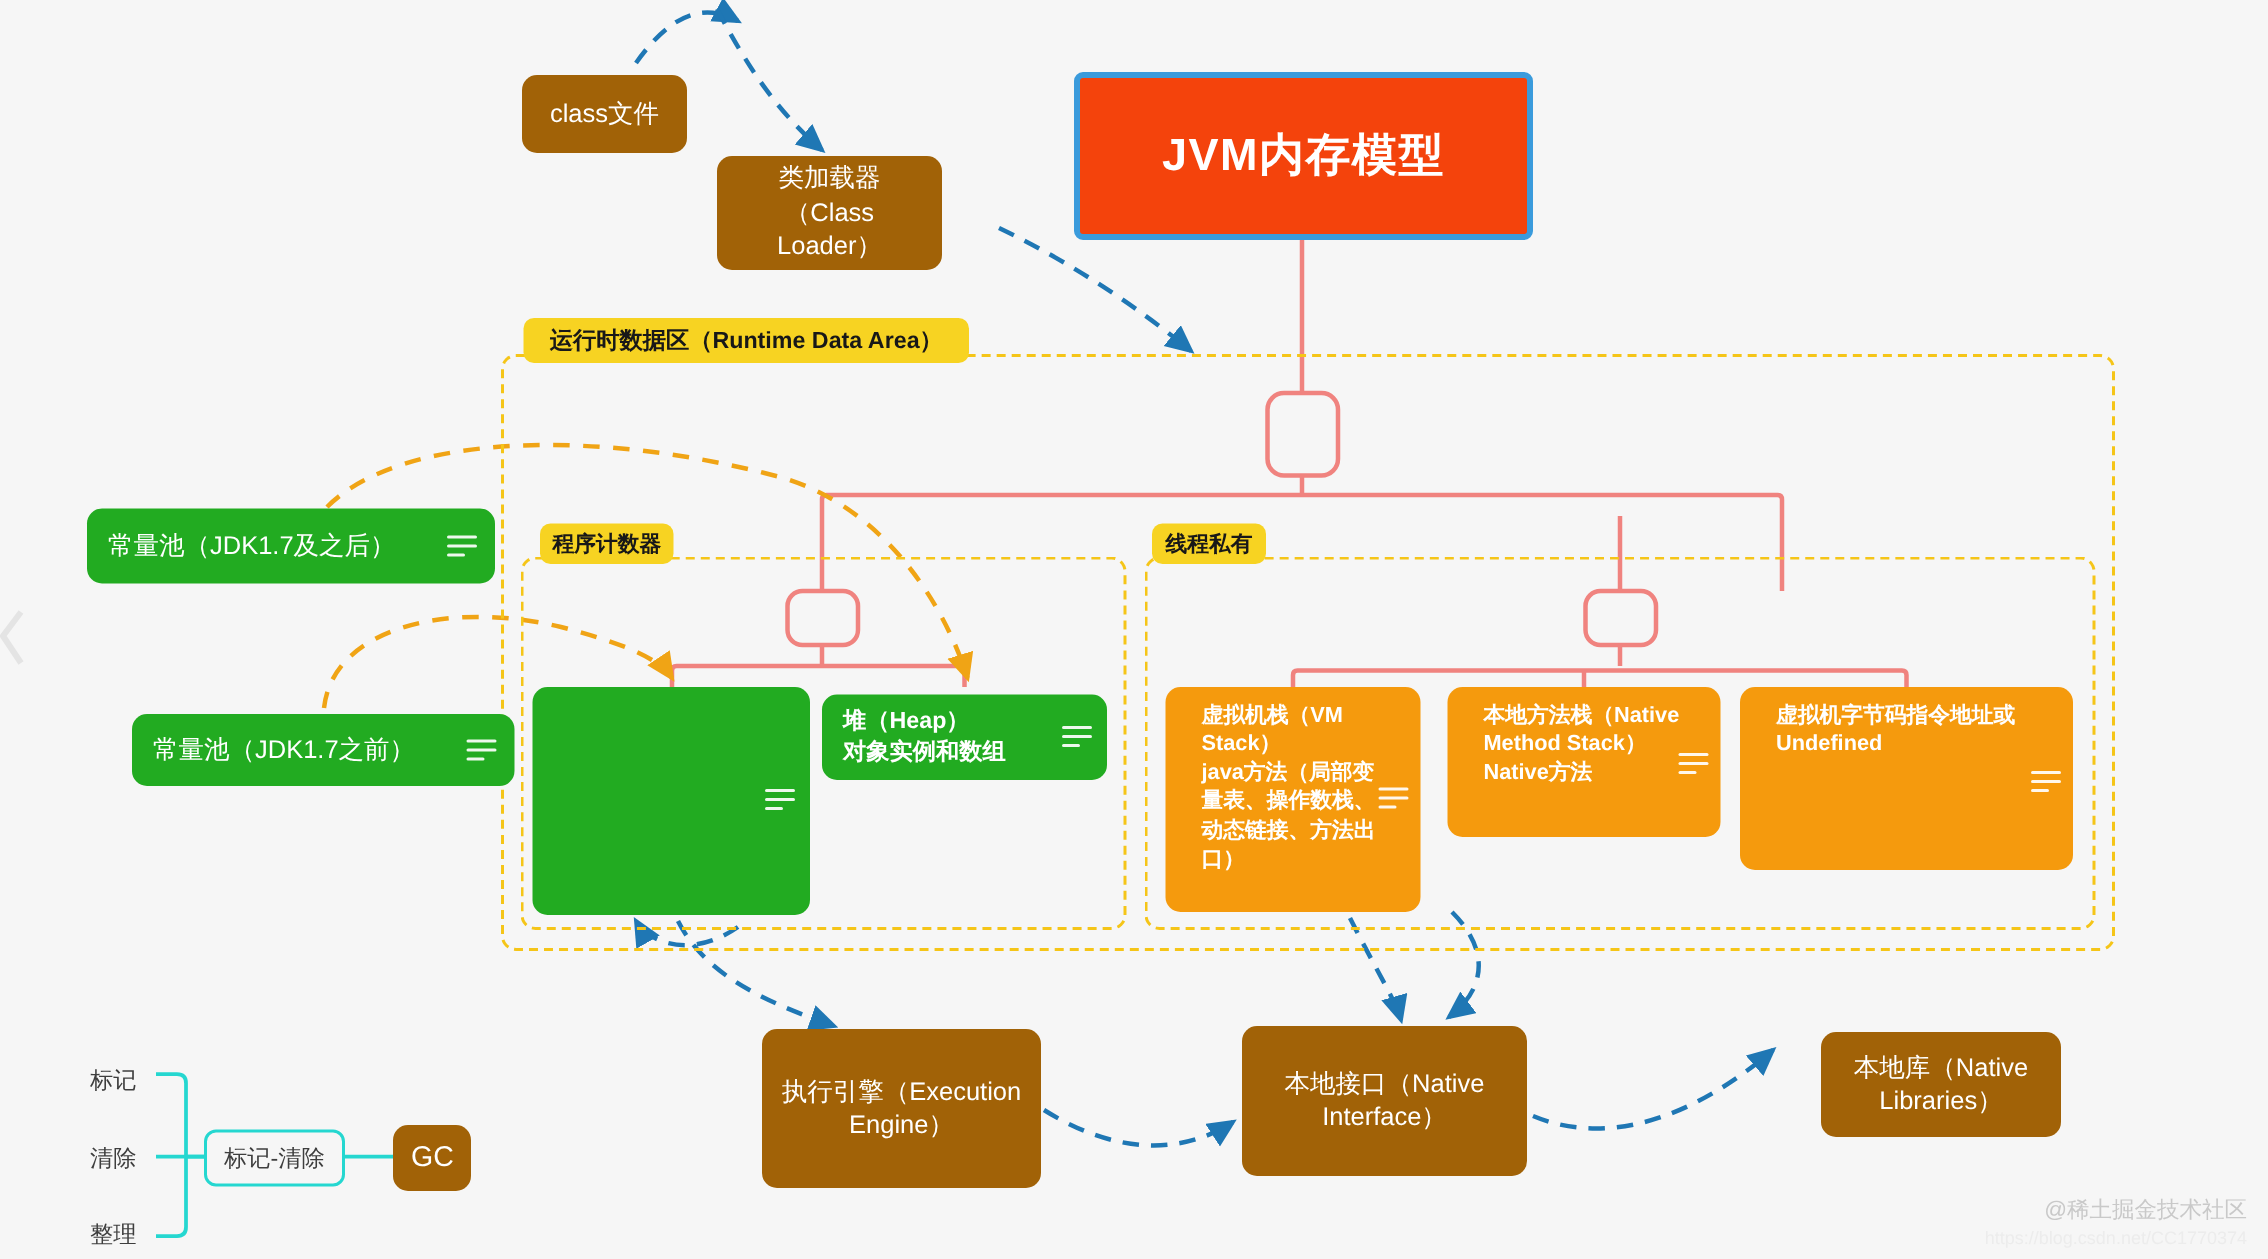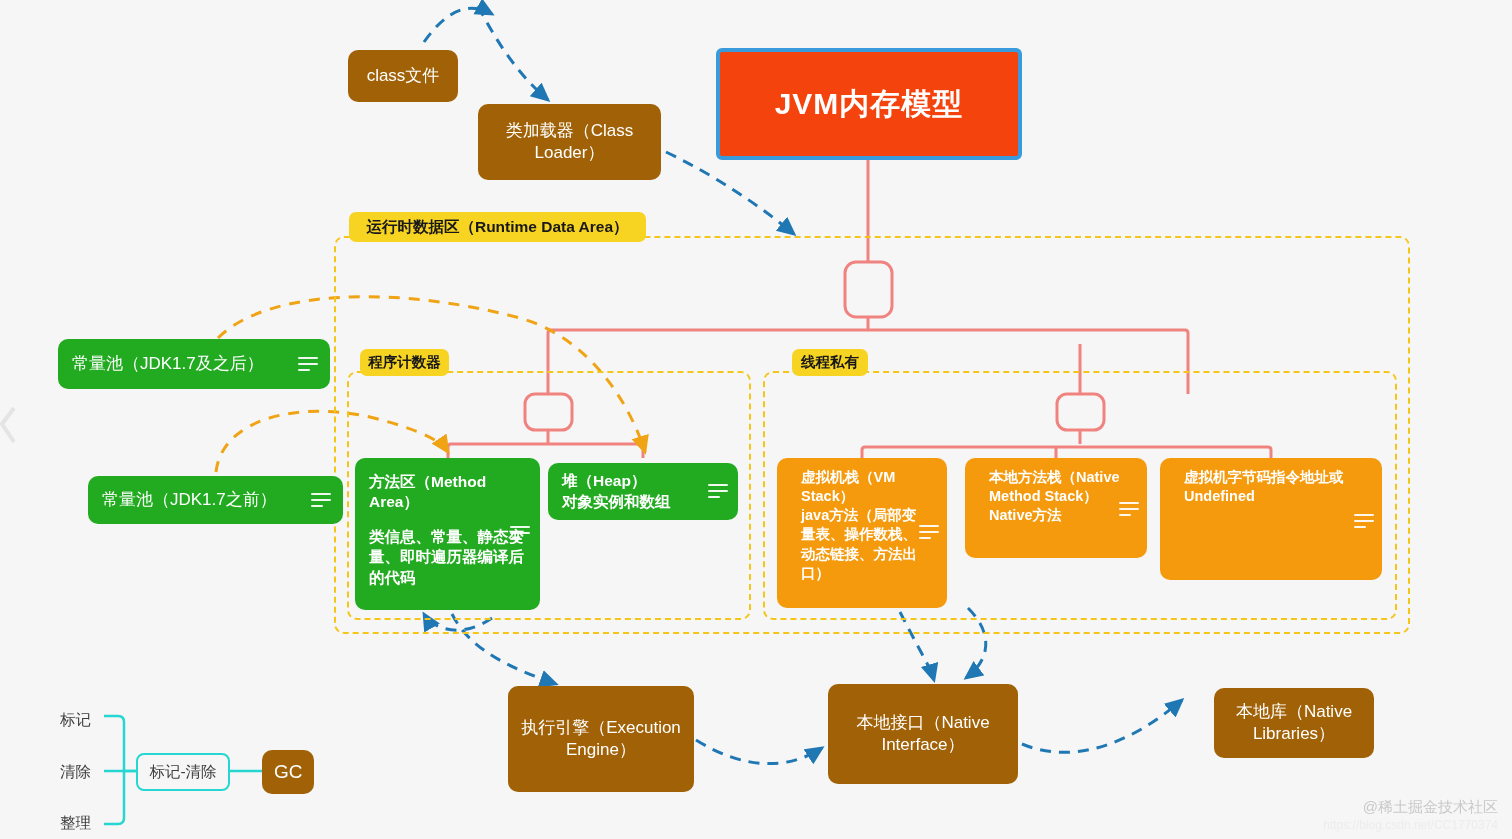--- a/index.html
+++ b/index.html
@@ -47,21 +47,21 @@
 
   
   .blue {
     background: #a16207;
     font-size: 17px;
     text-align: center;
     justify-content: center;
     padding: 8px 12px;
   }
   #class-file { left: 348px; top: 50px; width: 110px; height: 52px; }
-  #class-loader { left: 478px; top: 104px; width: 183px; height: 76px; }
+  #class-loader { left: 478px; top: 104px; width: 150px; height: 76px; }
   #execution-engine { left: 508px; top: 686px; width: 186px; height: 106px; }
   #native-interface { left: 828px; top: 684px; width: 190px; height: 100px; }
   #native-libraries { left: 1214px; top: 688px; width: 160px; height: 70px; }
   #gc-node {
     left: 262px; top: 750px; width: 52px; height: 44px;
     font-size: 19px;
   }
 
   
   .green {
@@ -124,21 +124,21 @@
   }
   #runtime-area-tag {
     left: 349px; top: 212px; width: 297px; height: 30px;
     font-size: 15.5px;
   }
   #thread-shared-tag {
     left: 360px; top: 349px; width: 89px; height: 27px;
     font-size: 14.5px;
   }
   #thread-private-tag {
-    left: 792px; top: 349px; width: 76px; height: 27px;
+    left: 768px; top: 349px; width: 76px; height: 27px;
     font-size: 14.5px;
   }
 
   
   .list-icon {
     position: absolute;
     width: 20px; height: 14px;
     display: flex; flex-direction: column;
     justify-content: space-between;
     z-index: 5;
@@ -314,24 +314,20 @@
   <div class="node green" id="const-pool-before">
     <span class="txt">常量池（JDK1.7之前）</span>
     <span class="list-icon" style="right:12px; top:17px;">
         <i></i>
         <i></i>
         <i></i>
       </span>
   </div>
 
   <div class="node green" id="method-area">
-    <span class="txt">
-      <span style="display:block">方法区（Method Area）</span>
-      <span style="display:block; margin-top:14px">类信息、常量、静态变量、即时遍历器编译后的代码</span>
-    </span>
     <span class="list-icon" style="right:10px; top:68px;">
         <i></i>
         <i></i>
         <i></i>
       </span>
   </div>
 
   <div class="node green" id="heap-node">
     <span class="txt">
       <span style="display:block">堆（Heap）</span>

